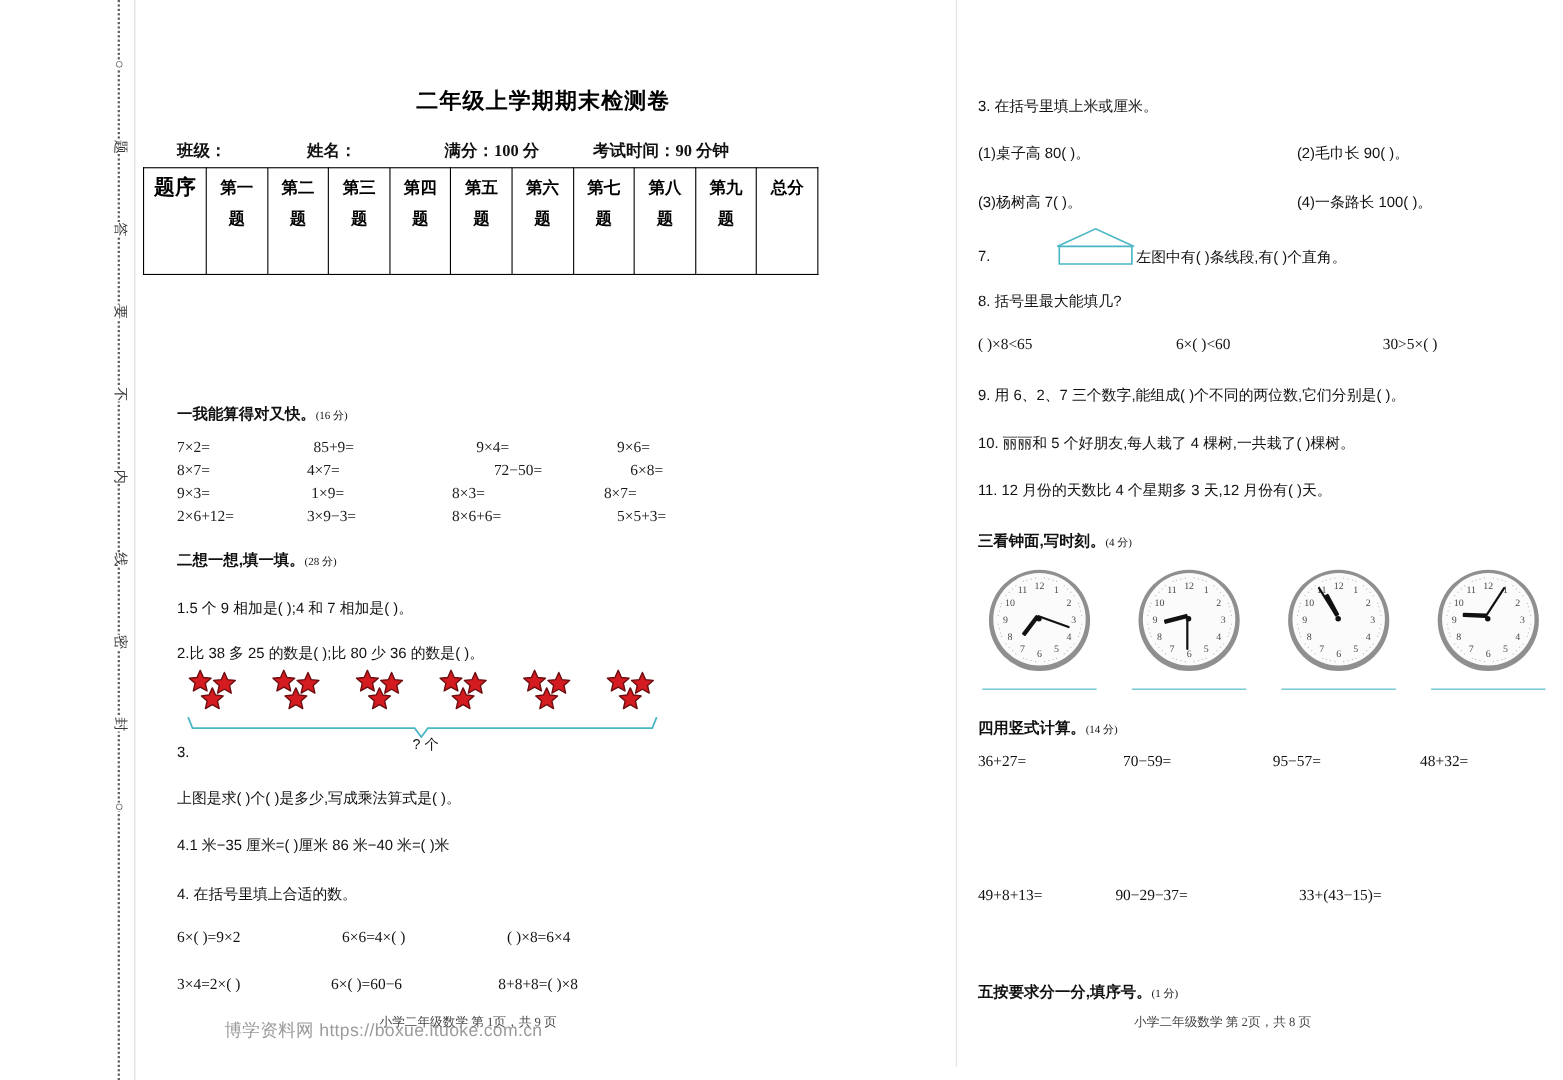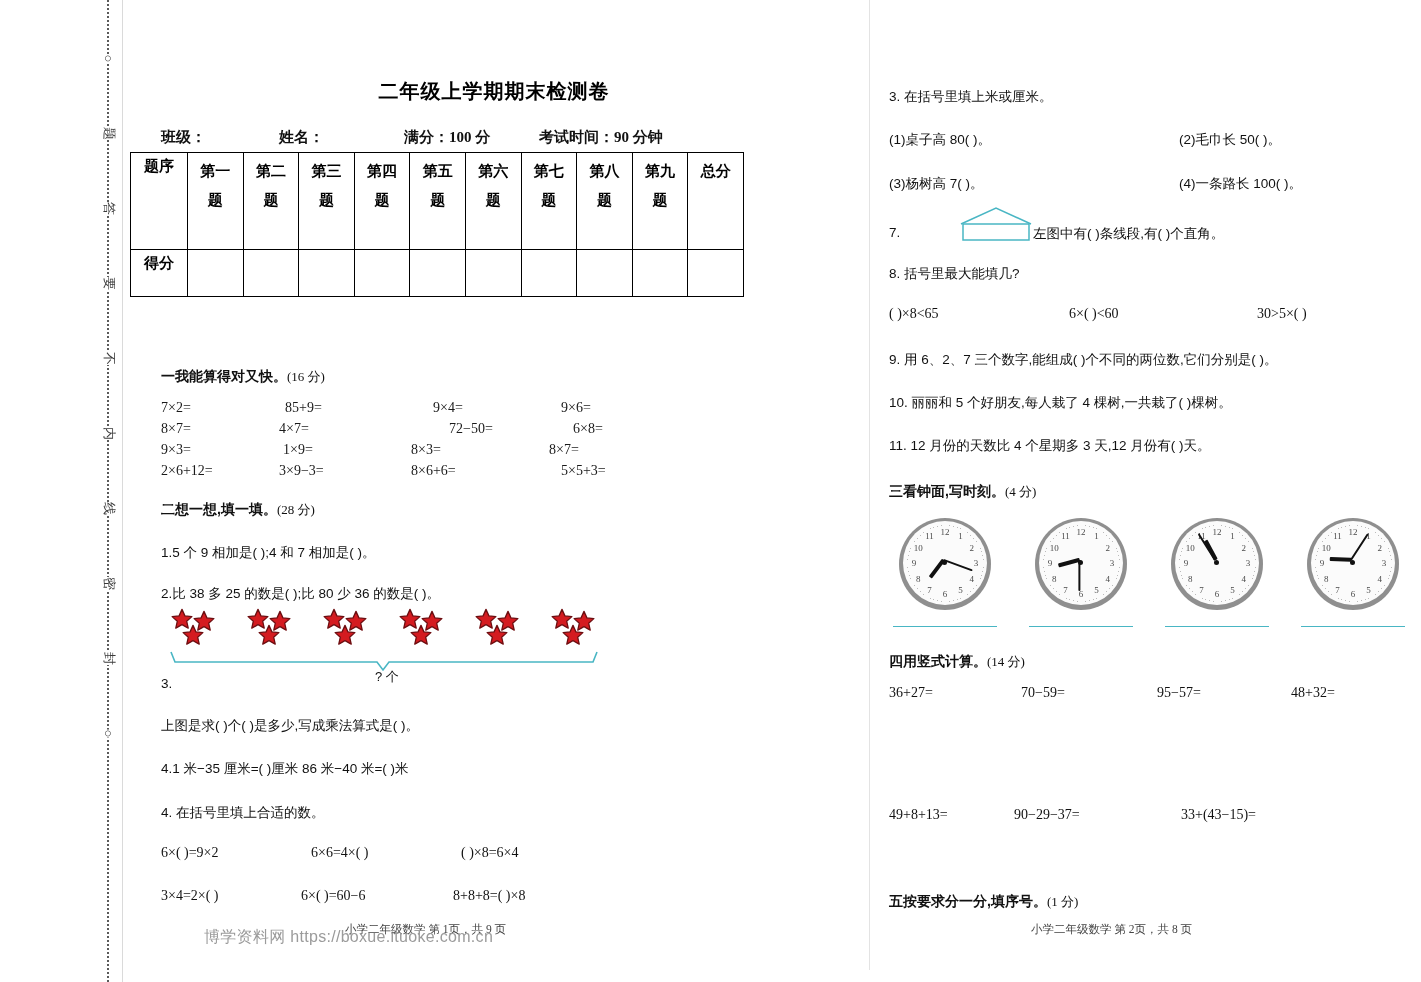--- a/index.html
+++ b/index.html
@@ -63,28 +63,28 @@
     border-collapse:collapse;table-layout:fixed;
   }
   #score-table td{
     border:1px solid #000;
     font-family:"Liberation Serif","DejaVu Serif",serif;
     font-size:15px;text-align:center;vertical-align:top;
     padding:4px 2px;color:#000;
   }
   #score-table tr.head td{height:88px;font-weight:bold;}
   #score-table tr.blank td{height:38px;}
-  #score-table td.lbl{font-weight:bold;font-size:15px;width:52px;}
+  #score-table td.lbl{font-weight:bold;font-size:19px;width:52px;}
   #score-table td .q{display:block;line-height:1.9;}
   
   .sec-title{
     font-family:"Liberation Sans","DejaVu Sans",sans-serif;
     font-weight:bold;font-size:14px;color:#111;
   }
-  .sec-title .pts{font-weight:normal;font-family:"Liberation Serif",serif;font-size:13px;}
+  .sec-title .pts{font-weight:normal;font-family:"Liberation Serif",serif;font-size:10px;}
   .qline{
     font-family:"Liberation Sans","DejaVu Sans",sans-serif;
     font-size:13.5px;color:#111;white-space:nowrap;
   }
   .expr{
     font-family:"Liberation Serif","DejaVu Serif",serif;
     font-size:14px;color:#111;white-space:nowrap;
   }
   .abs{position:absolute;}
   
@@ -210,33 +210,20 @@
               <span class="q">题</span>
             </td>
         <td>
           <span class="q">第九</span>
               <span class="q">题</span>
             </td>
         <td>
           <span class="q">总分</span>
             </td>
       </tr>
-      <tr class="blank">
-        <td class="lbl">得分</td>
-        <td></td>
-        <td></td>
-        <td></td>
-        <td></td>
-        <td></td>
-        <td></td>
-        <td></td>
-        <td></td>
-        <td></td>
-        <td></td>
-      </tr>
     </tbody>
       </table>
 
     <div class="abs sec-title" id="sec1-title">
       <span>一我能算得对又快。</span><span class="pts">(16 分)</span>
     </div>
 
     <div class="ar-row" style="top:400px">
       <span class="ar-c" style="left:0">7×2=</span>
       <span class="ar-c" style="left:124px">85+9=</span>
@@ -395,21 +382,21 @@
     </div>
 
     <div class="footer" style="left:222px;top:922px">小学二年级数学   第 1页，共 9 页</div>
   </div>
 
   <div class="col" id="col-right">
 
     <div class="rline" style="left:80px;top:88px">3. 在括号里填上米或厘米。</div>
 
     <div class="rline" style="left:80px;top:131px">(1)桌子高 80(        )。</div>
-    <div class="rline" style="left:370px;top:131px">(2)毛巾长 50(        )。</div>
+    <div class="rline" style="left:370px;top:131px">(2)毛巾长 90(        )。</div>
     <div class="rline" style="left:80px;top:175px">(3)杨树高 7(        )。</div>
     <div class="rline" style="left:370px;top:175px">(4)一条路长 100(        )。</div>
 
     <div class="rline" style="left:80px;top:225px">7.</div>
     <svg id="house-shape" viewBox="0 0 74 36">
       <path d="M4 34 L4 18 L70 18 L70 34 Z" fill="none" stroke="#49b6c4" stroke-width="1.5"></path>
       <path d="M2 18 L37 2 L72 18" fill="none" stroke="#49b6c4" stroke-width="1.5"></path>
     </svg>
     <div class="rline" style="left:224px;top:225px">左图中有(        )条线段,有(        )个直角。</div>
 

